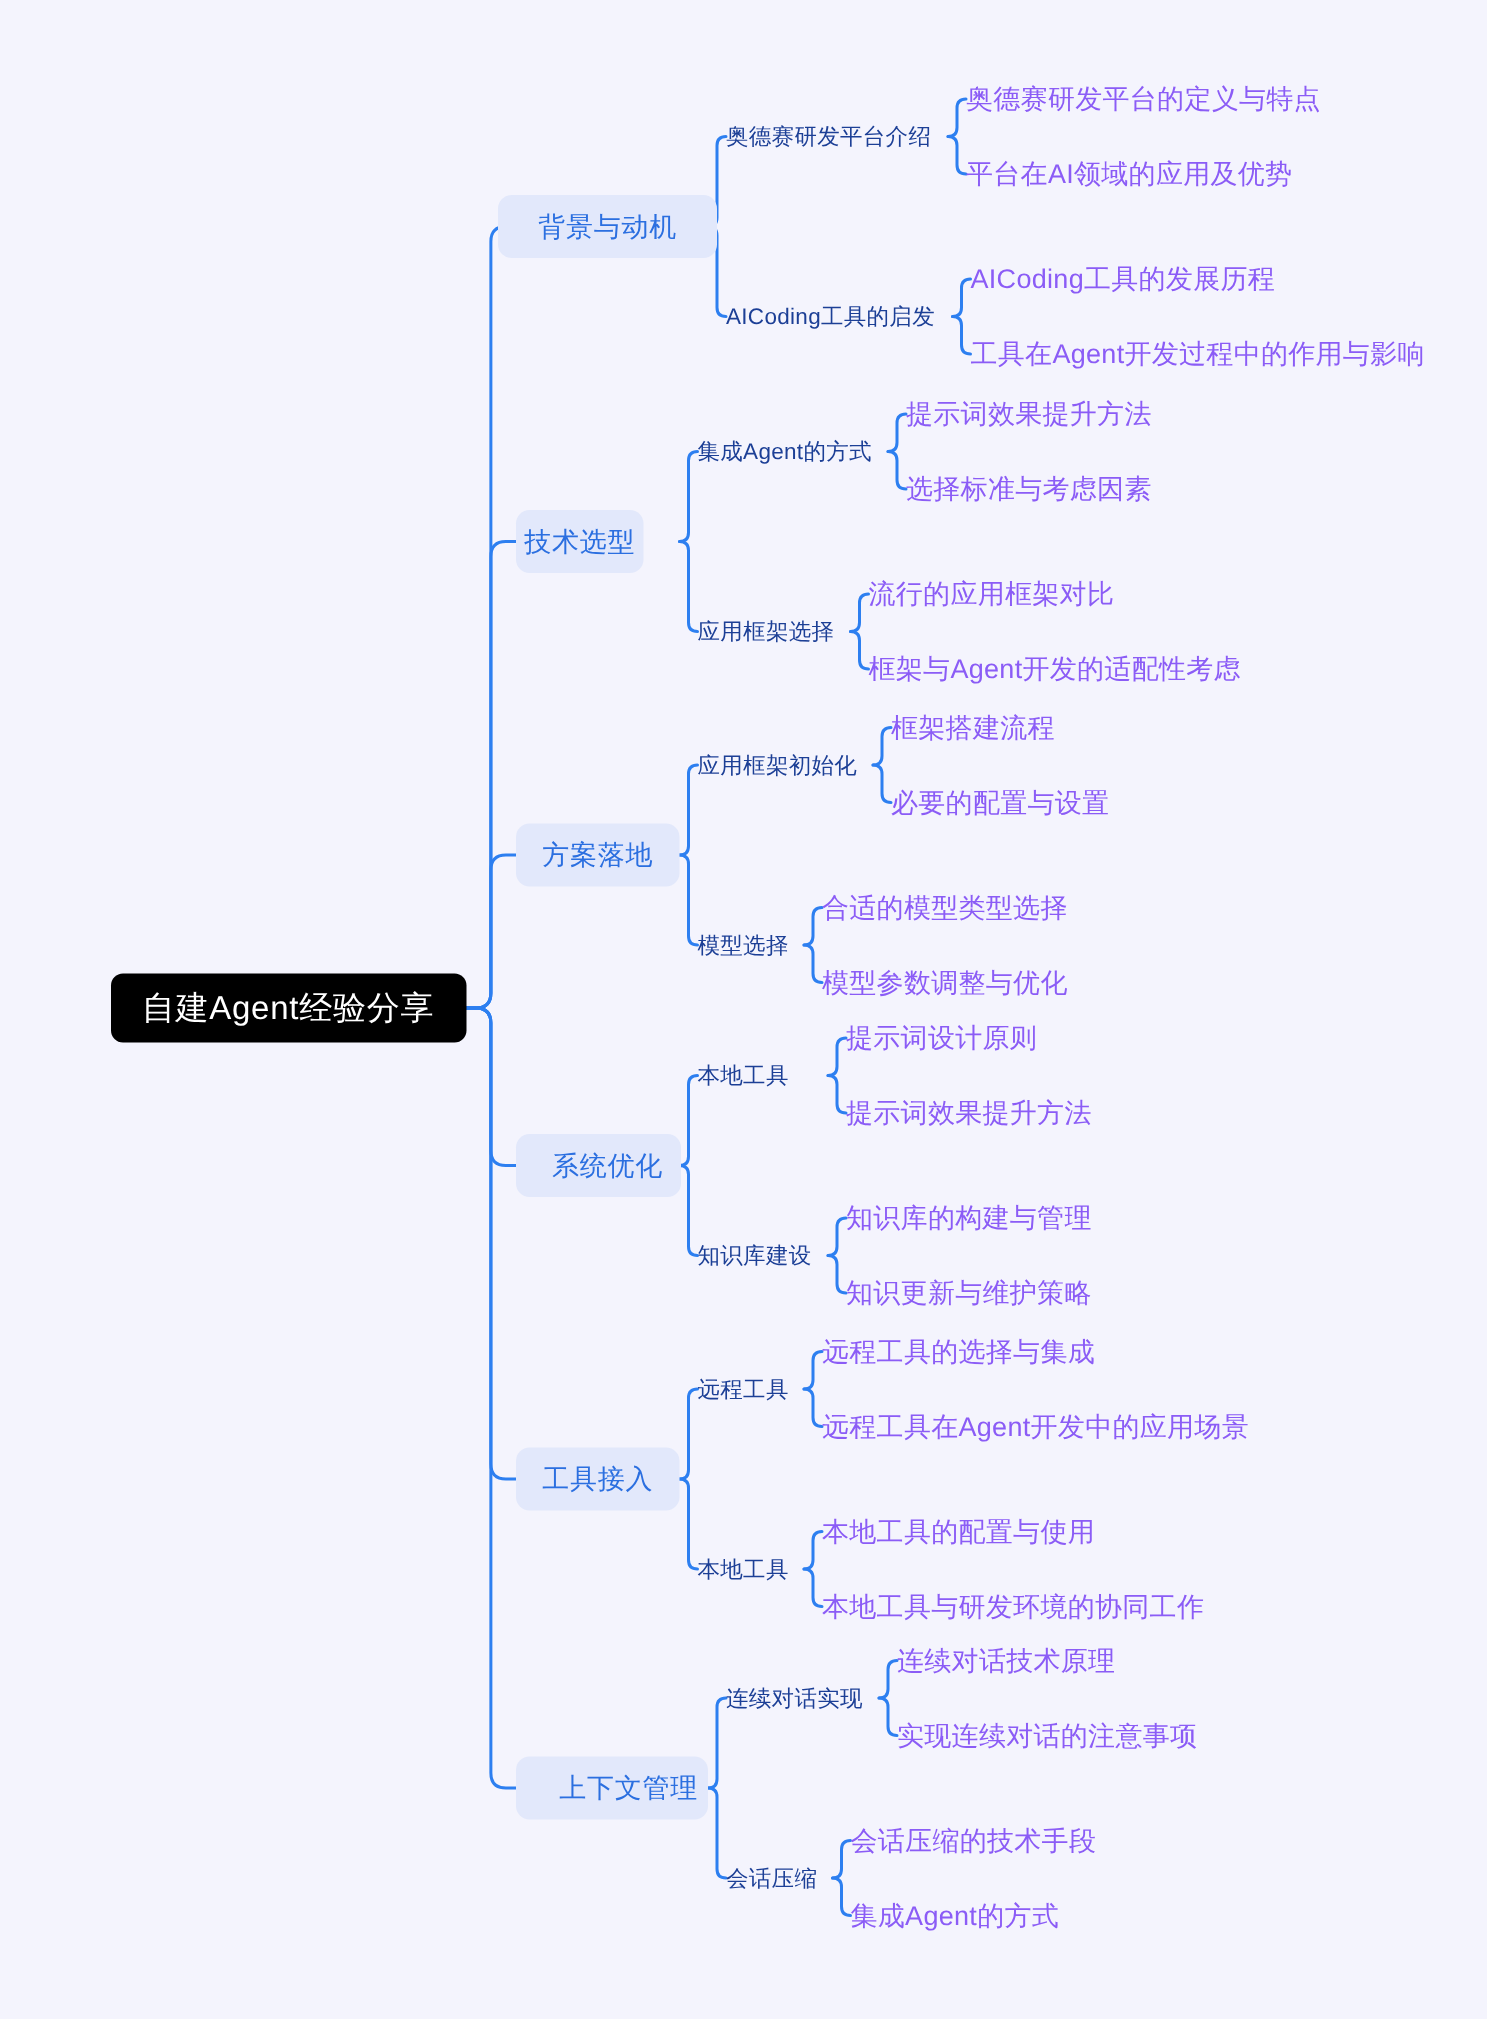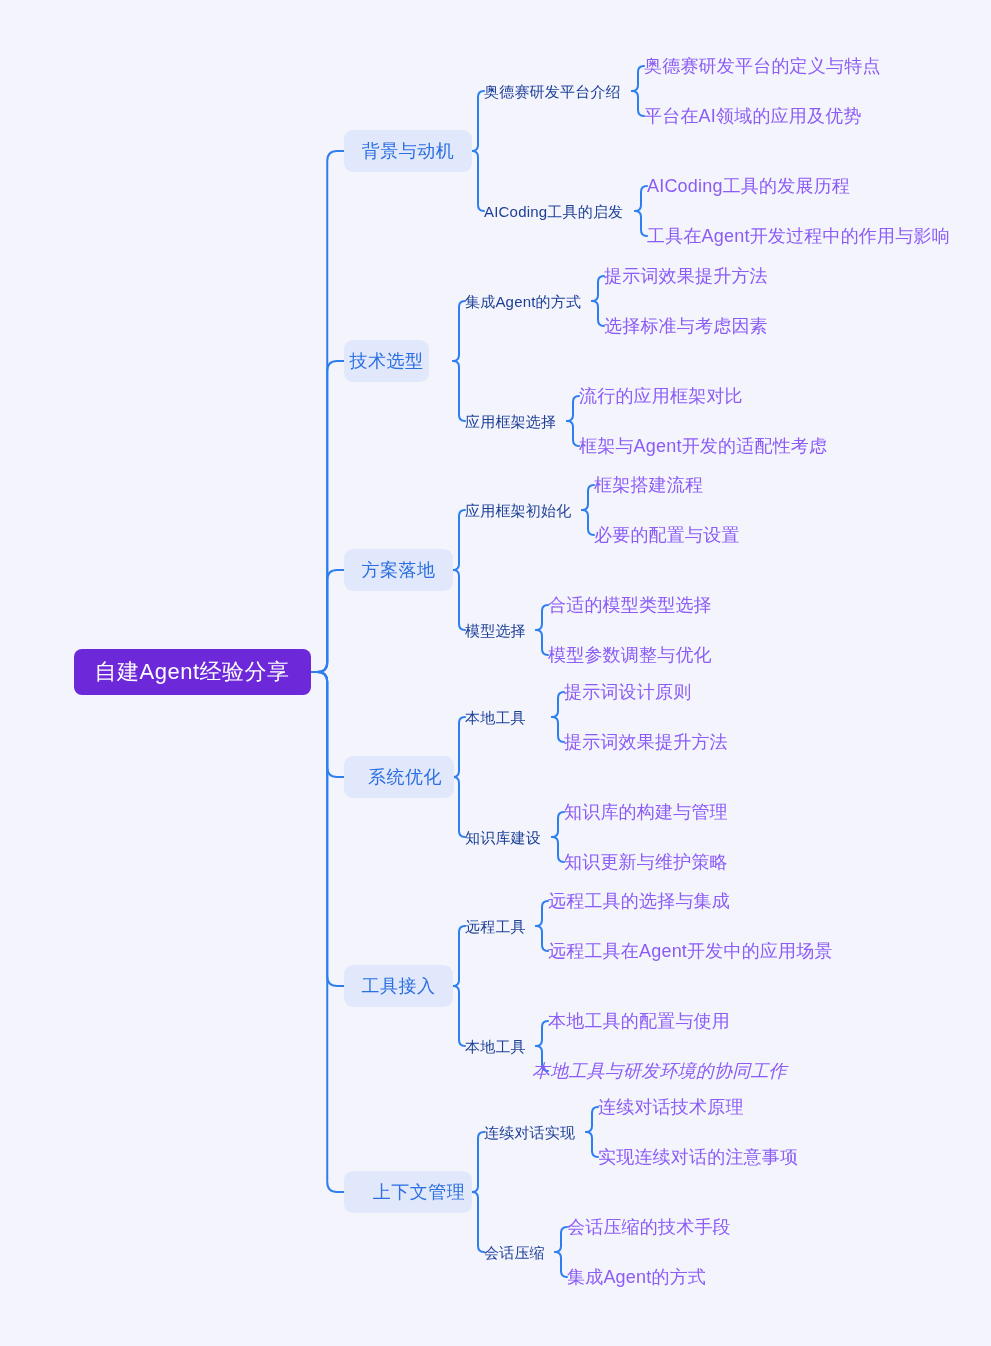--- a/index.html
+++ b/index.html
@@ -31,21 +31,21 @@
   .node {
     position: absolute;
     display: flex;
     align-items: center;
     justify-content: center;
     box-sizing: border-box;
     white-space: nowrap;
     line-height: 1;
   }
   .node-root {
-    background: #6d28d9;
+    background: #000000;
     color: #ffffff;
     border-radius: 8px;
     font-size: 22px;
     letter-spacing: 0.5px;
     padding: 0 22px;
   }
   .node-l1 {
     background: #e2e8fb;
     color: #2b6fe0;
     border-radius: 9px;
@@ -114,21 +114,21 @@
         <path d="M 472 1192 L 472 1192 Q 478 1192 478 1186 L 478 1138 Q 478 1132 484 1132 L 484 1132"></path>
         <path d="M 586 1132 L 586 1132 Q 592 1132 592 1126 L 592 1113 Q 592 1107 598 1107 L 598 1107"></path>
         <path d="M 586 1132 L 586 1132 Q 592 1132 592 1138 L 592 1151 Q 592 1157 598 1157 L 598 1157"></path>
         <path d="M 472 1192 L 472 1192 Q 478 1192 478 1198 L 478 1246 Q 478 1252 484 1252 L 484 1252"></path>
         <path d="M 555 1252 L 555 1252 Q 561 1252 561 1246 L 561 1233 Q 561 1227 567 1227 L 567 1227"></path>
         <path d="M 555 1252 L 555 1252 Q 561 1252 561 1258 L 561 1271 Q 561 1277 567 1277 L 567 1277"></path>
       </g>
   </svg>
   <div id="node-layer">
       <div class="node node-root" style="left: 73.5px; top: 649px; width: 237px; height: 46px;">自建Agent经验分享</div>
-      <div class="node node-l1" style="left: 344px; top: 130px; width: 128px; height: 42px;">背景与动机</div>
+      <div class="node node-l1" style="left: 332px; top: 130px; width: 146px; height: 42px;">背景与动机</div>
       <div class="node node-l2" style="left: 484px; top: 79px; width: 146px; height: 24px;">奥德赛研发平台介绍</div>
       <div class="node node-l3" style="left: 644px; top: 55px; width: 194px; height: 22px;">奥德赛研发平台的定义与特点</div>
       <div class="node node-l3" style="left: 644px; top: 105px; width: 179px; height: 22px;">平台在AI领域的应用及优势</div>
       <div class="node node-l2" style="left: 484px; top: 199px; width: 149px; height: 24px;">AICoding工具的启发</div>
       <div class="node node-l3" style="left: 647px; top: 175px; width: 168px; height: 22px;">AICoding工具的发展历程</div>
       <div class="node node-l3" style="left: 647px; top: 225px; width: 246px; height: 22px; text-align: center;">工具在Agent开发过程中的作用与影响</div>
       <div class="node node-l1" style="left: 344px; top: 340px; width: 85px; height: 42px;">技术选型</div>
       <div class="node node-l2" style="left: 465px; top: 289px; width: 125px; height: 24px;">集成Agent的方式</div>
       <div class="node node-l3" style="left: 604px; top: 265px; width: 122px; height: 22px;">提示词效果提升方法</div>
       <div class="node node-l3" style="left: 604px; top: 315px; width: 137px; height: 22px;">选择标准与考虑因素</div>
@@ -148,21 +148,21 @@
       <div class="node node-l3" style="left: 564px; top: 731px; width: 137px; height: 22px;">提示词效果提升方法</div>
       <div class="node node-l2" style="left: 465px; top: 825px; width: 85px; height: 24px;">知识库建设</div>
       <div class="node node-l3" style="left: 564px; top: 801px; width: 137px; height: 22px;">知识库的构建与管理</div>
       <div class="node node-l3" style="left: 564px; top: 851px; width: 137px; height: 22px;">知识更新与维护策略</div>
       <div class="node node-l1" style="left: 344px; top: 965px; width: 109px; height: 42px;">工具接入</div>
       <div class="node node-l2" style="left: 465px; top: 914px; width: 69px; height: 24px;">远程工具</div>
       <div class="node node-l3" style="left: 548px; top: 890px; width: 151px; height: 22px;">远程工具的选择与集成</div>
       <div class="node node-l3" style="left: 548px; top: 940px; width: 232px; height: 22px;">远程工具在Agent开发中的应用场景</div>
       <div class="node node-l2" style="left: 465px; top: 1034px; width: 69px; height: 24px;">本地工具</div>
       <div class="node node-l3" style="left: 548px; top: 1010px; width: 151px; height: 22px;">本地工具的配置与使用</div>
-      <div class="node node-l3" style="left: 532px; top: 1060px; width: 208px; height: 22px; font-style: italic;">本地工具与研发环境的协同工作</div>
+      <div class="node node-l3" style="left: 548px; top: 1060px; width: 208px; height: 22px;">本地工具与研发环境的协同工作</div>
       <div class="node node-l1" style="left: 344px; top: 1171px; width: 128px; height: 42px; padding-left: 40px;">上下文管理</div>
       <div class="node node-l2" style="left: 484px; top: 1120px; width: 100px; height: 24px;">连续对话实现</div>
       <div class="node node-l3" style="left: 598px; top: 1096px; width: 122px; height: 22px;">连续对话技术原理</div>
       <div class="node node-l3" style="left: 598px; top: 1146px; width: 165px; height: 22px;">实现连续对话的注意事项</div>
       <div class="node node-l2" style="left: 484px; top: 1240px; width: 69px; height: 24px;">会话压缩</div>
       <div class="node node-l3" style="left: 567px; top: 1216px; width: 137px; height: 22px;">会话压缩的技术手段</div>
       <div class="node node-l3" style="left: 567px; top: 1266px; width: 165px; height: 22px;">集成Agent的方式</div>
     </div>
 </div>
 

